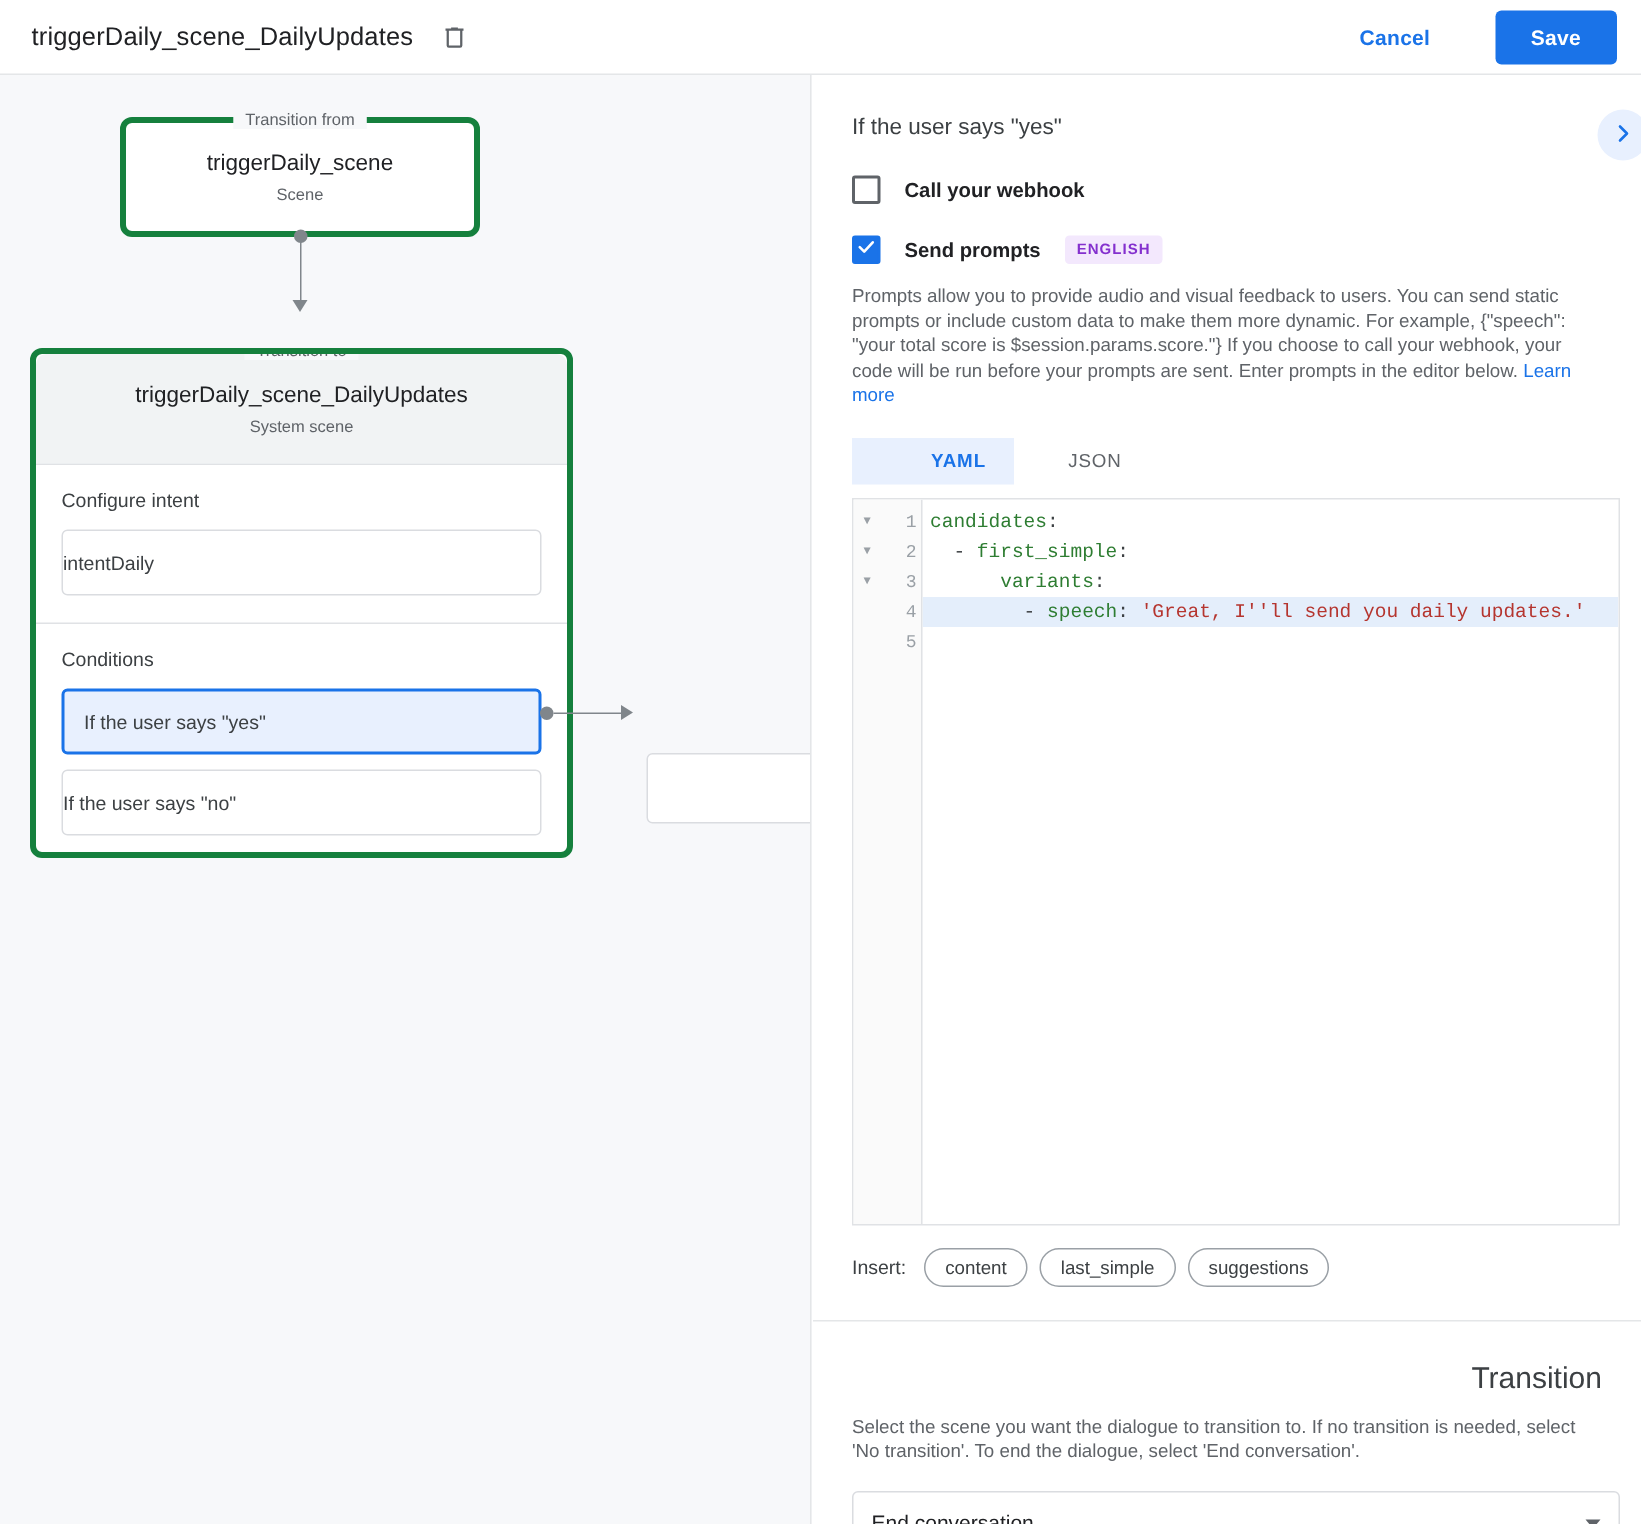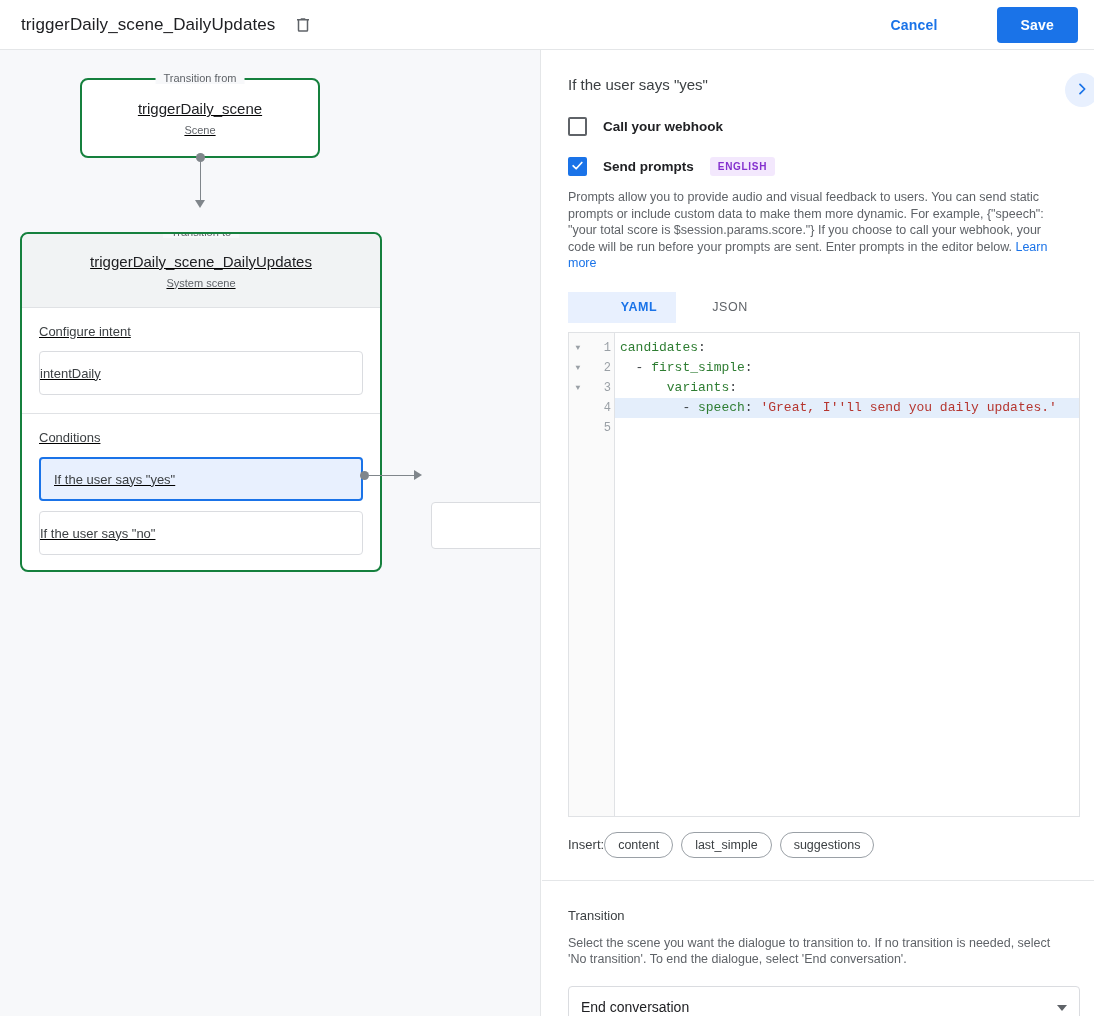--- a/index.html
+++ b/index.html
@@ -23,21 +23,21 @@
     margin-left: 21px;
     font-size: 17px; color: #202124; letter-spacing: .1px;
   }
   .trash-btn {
     margin-left: 16px; width: 24px; height: 24px;
     display: flex; align-items: center; justify-content: center;
     cursor: pointer; border: 0; background: transparent; padding: 0;
   }
   .trash-btn svg { display: block; }
   .topbar-right {
-    margin-left: auto; display: flex; align-items: center; gap: 16px;
+    margin-left: auto; display: flex; align-items: center; gap: 0px;
     padding-right: 16px;
   }
   .cancel-btn {
     color: #1a73e8; font-size: 14px; font-weight: bold; letter-spacing: .2px;
     background: transparent; border: 0; padding: 8px 16px; cursor: pointer;
     border-radius: 4px; font-family: inherit;
   }
   .save-btn {
     background: #1a73e8; color: #fff; font-size: 14px; font-weight: bold;
     letter-spacing: .2px; border: 0; border-radius: 4px;
@@ -49,24 +49,23 @@
   .canvas {
     position: absolute; left: 0; top: 50px; width: 541px; height: 966px;
     background: #f7f8fa;
     border-right: 1px solid #e4e6e8;
     overflow: hidden;
   }
 
   
   .group {
     position: absolute;
-    border: 2px solid #15803d;
+    border: 4px solid #15803d;
     border-radius: 8px;
     background: #fff;
-    text-decoration: underline;
   }
   .group-legend {
     position: absolute; top: -8px; left: 50%; transform: translateX(-50%);
     background: #f7f8fa; padding: 0 8px;
     font-size: 11px; color: #5f6368; white-space: nowrap;
   }
 
   
   #node-from {
     left: 80px; top: 28px; width: 240px; height: 80px;
@@ -207,34 +206,34 @@
   .code-row { height: 20px; line-height: 20px; padding-left: 5px; }
   .code-row.hl { background: #e4eefb; }
   .tok-key { color: #2e7d32; }
   .tok-punc { color: #3c4043; }
   .tok-str { color: #b5352f; text-align: right; }
   .tok-dash { color: #3c4043; }
 
   .insert-row {
     display: flex; align-items: center; margin-top: 15px;
   }
-  .insert-label { font-size: 13px; color: #3c4043; }
+  .insert-label { font-size: 13px; color: #3c4043; margin-right: 12px; }
   .pill {
     border: 1px solid #9aa0a6; border-radius: 14px; height: 26px;
     padding: 0 13px; font-size: 12.5px; color: #3c4043;
     display: flex; align-items: center; cursor: pointer;
     background: #fff; margin-right: 8px; font-family: inherit;
   }
 
   .panel-divider {
     margin-top: 22px; height: 1px; background: #e4e6e8; width: 100%;
   }
 
   .transition-block { padding: 0 26px; margin-top: 27px; }
-  .block-title { font-size: 13px; color: #3c4043; }
+  .block-title { font-size: 20px; color: #3c4043; text-align: right; }
   .select {
     margin-top: 18px; width: 512px; height: 42px;
     border: 1px solid #dadce0; border-radius: 4px; background: #fff;
     display: flex; align-items: center; padding: 0 12px;
     font-size: 14px; color: #202124; cursor: pointer; position: relative;
   }
   .caret {
     position: absolute; right: 12px; top: 50%; margin-top: -2px;
     width: 0; height: 0; border-left: 5px solid transparent;
     border-right: 5px solid transparent; border-top: 6px solid #5f6368;

